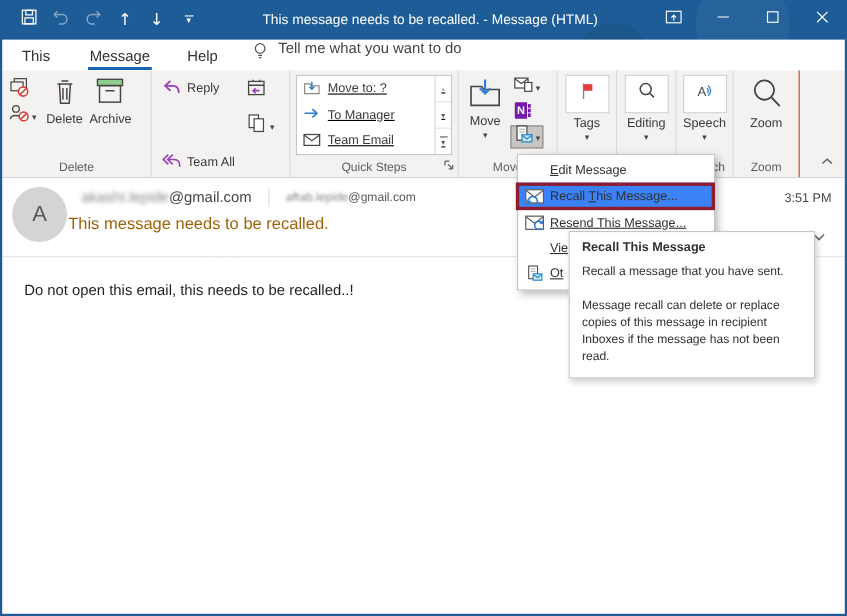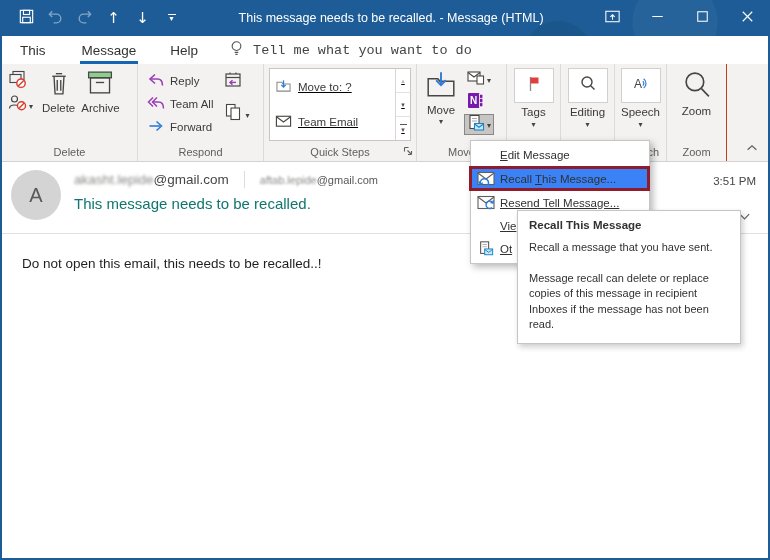--- a/index.html
+++ b/index.html
@@ -26,21 +26,21 @@
   .win-controls{margin-left:auto;display:flex;height:36px;position:relative;z-index:2;}
   .win-btn{width:45px;height:36px;display:flex;align-items:center;justify-content:center;}
 
   
   .tabrow{position:absolute;left:2px;top:36px;width:766px;height:28px;background:#fff;
           display:flex;align-items:stretch;font-size:13.5px;color:#323130;}
   .tab{display:flex;align-items:center;padding:0 2px;}
   .tab-file{margin-left:16px;}
   .tab-message{margin-left:32px;box-shadow:inset 0 -3px 0 #1665b3;}
   .tab-help{margin-left:30px;}
-  .tellme{display:flex;align-items:center;margin-left:28px;color:#444;font-family:Liberation Mono, monospace;}
+  .tellme{display:flex;align-items:flex-start;margin-left:28px;color:#444;}
   .tellme svg{margin-right:8px;}
 
   
   .ribbon{position:absolute;left:2px;top:64px;width:766px;height:97px;background:#f3f2f1;
           border-bottom:1px solid #d4d2d0;display:flex;align-items:stretch;}
   .group{display:flex;flex-direction:column;border-right:1px solid #dcdad8;padding:3px 3px 0 3px;box-sizing:border-box;}
   .group-body{flex:1;display:flex;align-items:flex-start;}
   .group-label{height:16px;font-size:11px;color:#605e5c;text-align:center;line-height:14px;white-space:nowrap;}
   .bigbtn{display:flex;flex-direction:column;align-items:center;font-size:11.5px;color:#3b3a39;padding:2px 3px;}
   .bigbtn .lbl{margin-top:3px;white-space:nowrap;}
@@ -83,21 +83,21 @@
                border-bottom:1px solid #e1dfdd;}
   .avatar{position:absolute;left:9px;top:8px;width:50px;height:50px;border-radius:50%;background:#d4d4d4;
           color:#595959;font-size:20px;display:flex;align-items:center;justify-content:center;}
   .sender-line{position:absolute;left:72px;top:9px;display:flex;align-items:center;}
   .sender{font-size:13.5px;color:#484644;}
   .blur{filter:blur(1.7px);color:#8a8886;}
   .addr-divider{width:1px;height:17px;background:#dcdcdc;margin:0 15px;}
   .recipient{font-size:11px;color:#5a5856;}
   .recipient .blur{filter:blur(1.3px);}
   .msg-time{position:absolute;right:12px;top:13px;font-size:11.5px;color:#484644;}
-  .subject{position:absolute;left:72px;top:33px;font-size:15px;color:#0f766e;}
+  .subject{position:absolute;left:60px;top:33px;font-size:15px;color:#a16207;}
   .hdr-chevron{position:absolute;right:16px;top:45px;}
 
   
   .emailbody{position:absolute;left:2px;top:234px;width:766px;height:324px;background:#fff;
              font-size:13.5px;color:#201f1e;padding:22px 0 0 20px;box-sizing:border-box;}
 
   
   .menu{position:absolute;left:470px;top:140px;width:180px;background:#fff;border:1px solid #c8c6c4;
         box-shadow:3px 3px 7px rgba(0,0,0,.28);padding:2px 0 3px 0;z-index:10;box-sizing:border-box;}
   .mi{display:flex;align-items:center;height:23px;font-size:11.5px;color:#323130;white-space:nowrap;}
@@ -273,21 +273,21 @@
             </svg>
         </span>
         <span class="lbl">Archive</span>
       </div>
     </div>
     <div class="group-label">Delete</div>
   </div>
 
   <div class="group" style="width:126px;">
     <div class="group-body">
-      <div class="smallcol" style="margin-left:6px;margin-top:2px;">
+      <div class="smallcol" style="margin-left:6px;margin-top:2px;gap:44px;">
         <div class="rowbtn">
           <span>
             <svg width="18" height="16" viewBox="0 0 18 16">
                 <g fill="none" stroke="#9a3fb5" stroke-width="1.6">
               <path d="M8 2.5 L3 7 L8 11.5"></path>
                   <path d="M3 7 H10.5 C14 7 15.5 9.6 15.5 13.5"></path>
                 </g>
               </svg>
           </span>
           <span>Reply</span>
@@ -360,20 +360,31 @@
                     <path d="M9 2.5 V9.5"></path>
                     <path d="M6.6 7.3 L9 9.7 L11.4 7.3"></path>
                   </g>
                 </svg>
             </span>
             <span>Move to: ?</span>
           </div>
           <div class="qsitem">
             <span>
               <svg width="17" height="14" viewBox="0 0 18 14">
+                  <g fill="none" stroke="#2f7cd6" stroke-width="1.5">
+                <path d="M2 7 H13"></path>
+                    <path d="M9.5 3 L14 7 L9.5 11"></path>
+                  </g>
+                </svg>
+            </span>
+            <span>To Manager</span>
+          </div>
+          <div class="qsitem">
+            <span>
+              <svg width="17" height="14" viewBox="0 0 18 14">
                   <g fill="none" stroke="#484644" stroke-width="1.2">
                 <rect x="1.5" y="2" width="15" height="10.5"></rect>
                     <path d="M1.5 2.5 L9 8 L16.5 2.5"></path>
                   </g>
                 </svg>
             </span>
             <span>Team Email</span>
           </div>
         </div>
         <div class="qsscroll">
@@ -588,21 +599,21 @@
           <g fill="#fff" stroke="#605e5c" stroke-width="1.1">
         <rect x="1" y="1.5" width="16" height="12"></rect>
             <path d="M1 2 L9 8 L17 2" fill="none"></path>
           </g>
         <g fill="none" stroke="#2f7cd6" stroke-width="1.4">
             <path d="M15.2 12.6 a3.7 3.7 0 1 1 0.6 -4.9"></path>
             <path d="M16.4 5.4 l-0.5 2.6 -2.5 -0.7"></path>
           </g>
         </svg>
     </span>
-    <span><span></span><span class="u">Resend Tell Message...</span><span></span></span>
+    <span><span></span><span class="u">Resend This Message...</span><span></span></span>
   </div>
   <div class="mi">
     <span class="mi-ic"></span>
     <span><span></span><span class="u">Vie</span><span></span></span>
   </div>
   <div class="mi">
     <span class="mi-ic">
       <svg width="16" height="17" viewBox="0 0 18 18">
           <rect x="3" y="1.5" width="9" height="13" fill="#fff" stroke="#484644" stroke-width="1.1"></rect>
         <path d="M5 4.5 h5 M5 7 h5" stroke="#a19f9d" stroke-width="0.9"></path>

